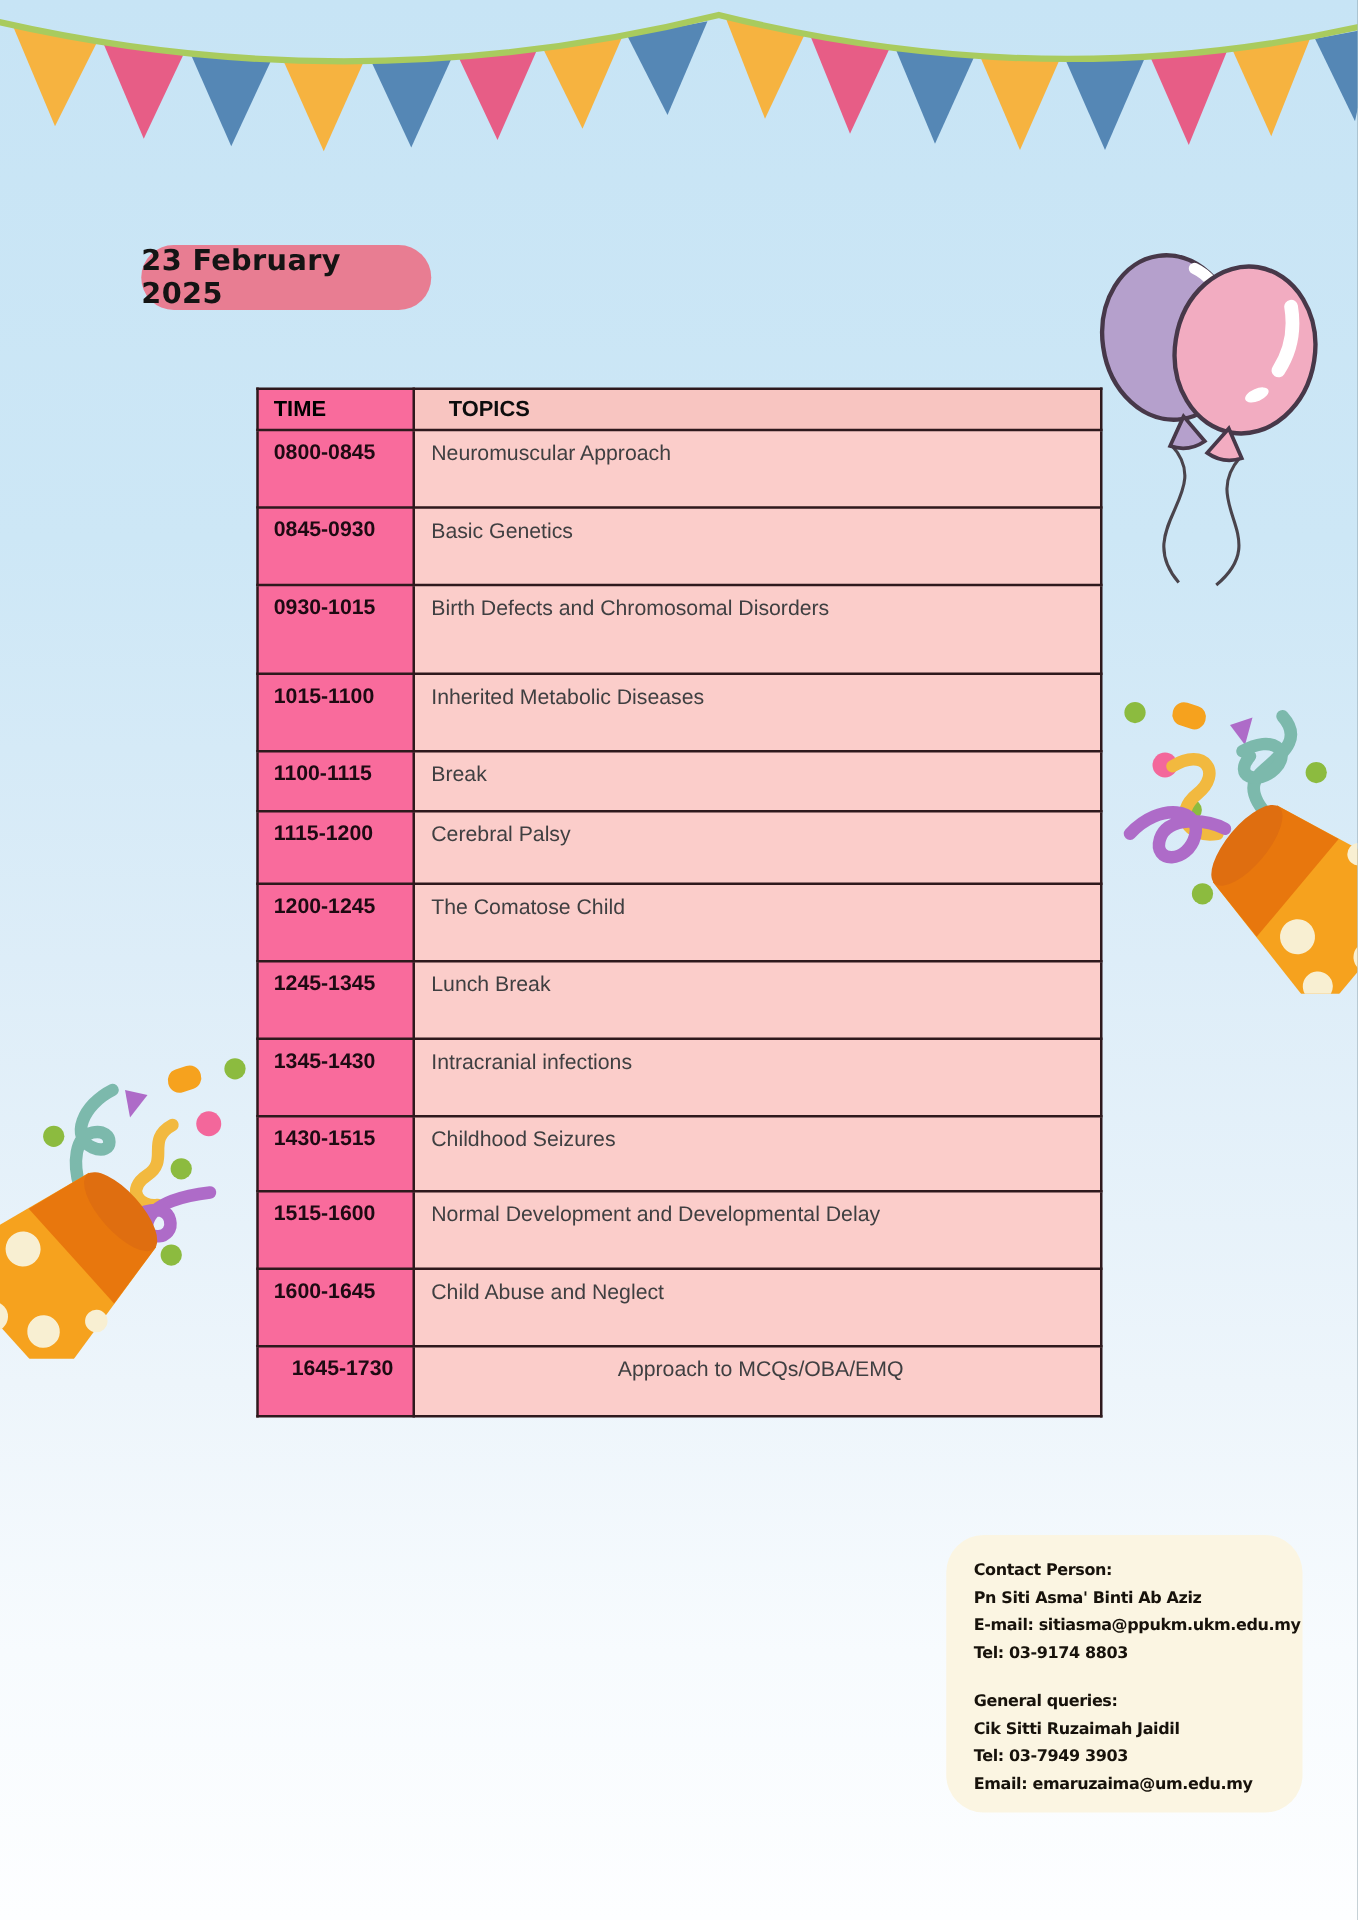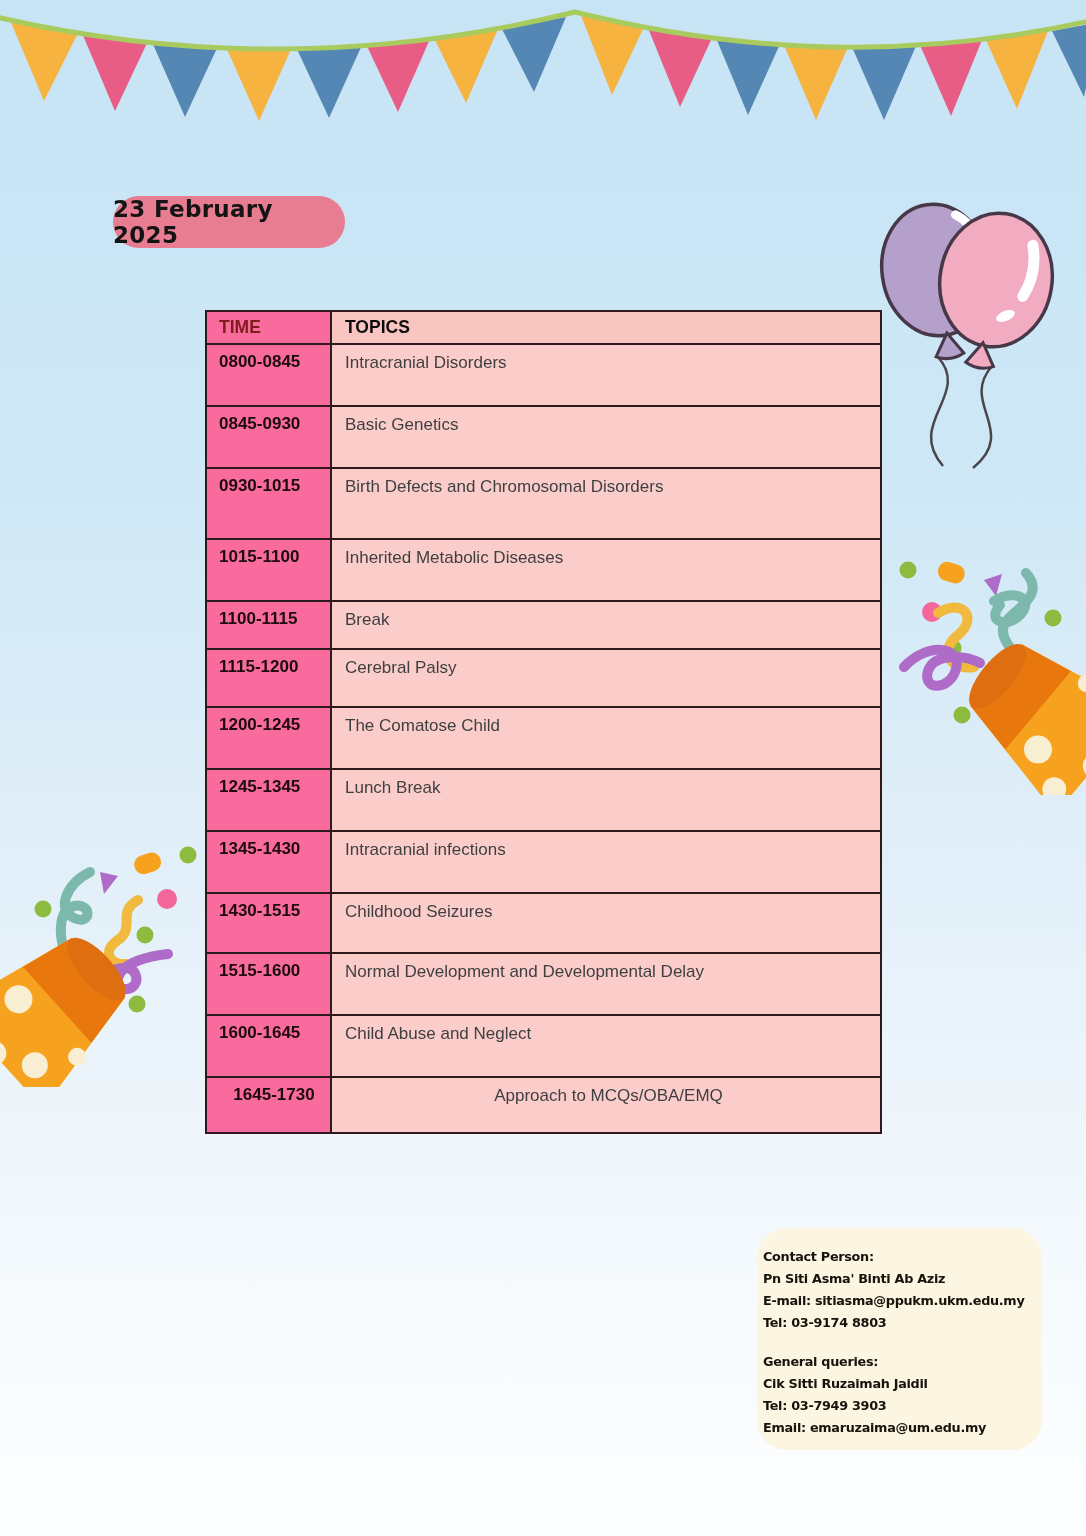--- a/index.html
+++ b/index.html
@@ -43,29 +43,29 @@
   }
   .schedule th, .schedule td{ border:2px solid var(--table-border); }
   .col-time{width:125px;}
   .schedule thead tr{height:33px;}
   .schedule tbody tr{height:62px;}
   .schedule tbody tr:nth-child(3){height:71px;}
   .schedule tbody tr:nth-child(5){height:48px;margin-left:28px;}
   .schedule tbody tr:nth-child(6){height:58px;}
   .schedule tbody tr:nth-child(10){height:60px;margin-top:12px;}
   .schedule tbody tr:nth-child(13){height:56px;text-align:center;}
-  .th-time{background:var(--hot-pink); text-align:left; font-size:17.5px; color:#7f1d1d; padding-left:12px; vertical-align:middle;}
-  .th-topic{background:var(--header-pink); text-align:left; font-size:17.5px; color:#0D0D0D; padding-left:13px; vertical-align:middle;}
+  .th-time{background:var(--hot-pink); text-align:left; font-size:17.5px; color:#000000; padding-left:12px; vertical-align:middle;}
+  .th-topic{background:var(--header-pink); text-align:left; font-size:17.5px; color:#0D0D0D; padding-left:27px; vertical-align:middle;}
   .time-cell{background:var(--hot-pink); font-weight:bold; font-size:17px; color:#1E0A12; vertical-align:top; padding:7px 1px 0 12px;}
   .topic-cell{background:var(--light-pink); font-size:17px; color:#3F3F41; vertical-align:top; padding:7px 8px 0 13px; line-height:1.25;}
 
   .contact-card{
     position:absolute; left:757px; top:1228px; width:285px; height:222px; z-index:2;
     background:var(--contact-card-bg); border-radius:30px; box-sizing:border-box;
-    padding:18px 14px 0 6px;
+    padding:18px 14px 0 22px;
     font-family:"DejaVu Sans", sans-serif; font-weight:bold; font-size:12.8px;
     letter-spacing:-0.3px; color:#17120B;
   }
   .contact-line{line-height:22px; white-space:nowrap;}
   .contact-line.gap{height:17px;}
 </style>
 </head>
 <body>
 
 <div class="page">
@@ -162,21 +162,21 @@
       </colgroup>
     <thead>
       <tr>
         <th class="th-time">TIME</th>
         <th class="th-topic">TOPICS</th>
       </tr>
     </thead>
     <tbody>
         <tr>
           <td class="time-cell">0800-0845</td>
-          <td class="topic-cell">Intracranial Disorders</td>
+          <td class="topic-cell">Neuromuscular Approach</td>
         </tr>
         <tr>
           <td class="time-cell">0845-0930</td>
           <td class="topic-cell">Basic Genetics</td>
         </tr>
         <tr>
           <td class="time-cell">0930-1015</td>
           <td class="topic-cell">Birth Defects and Chromosomal Disorders</td>
         </tr>
         <tr>

